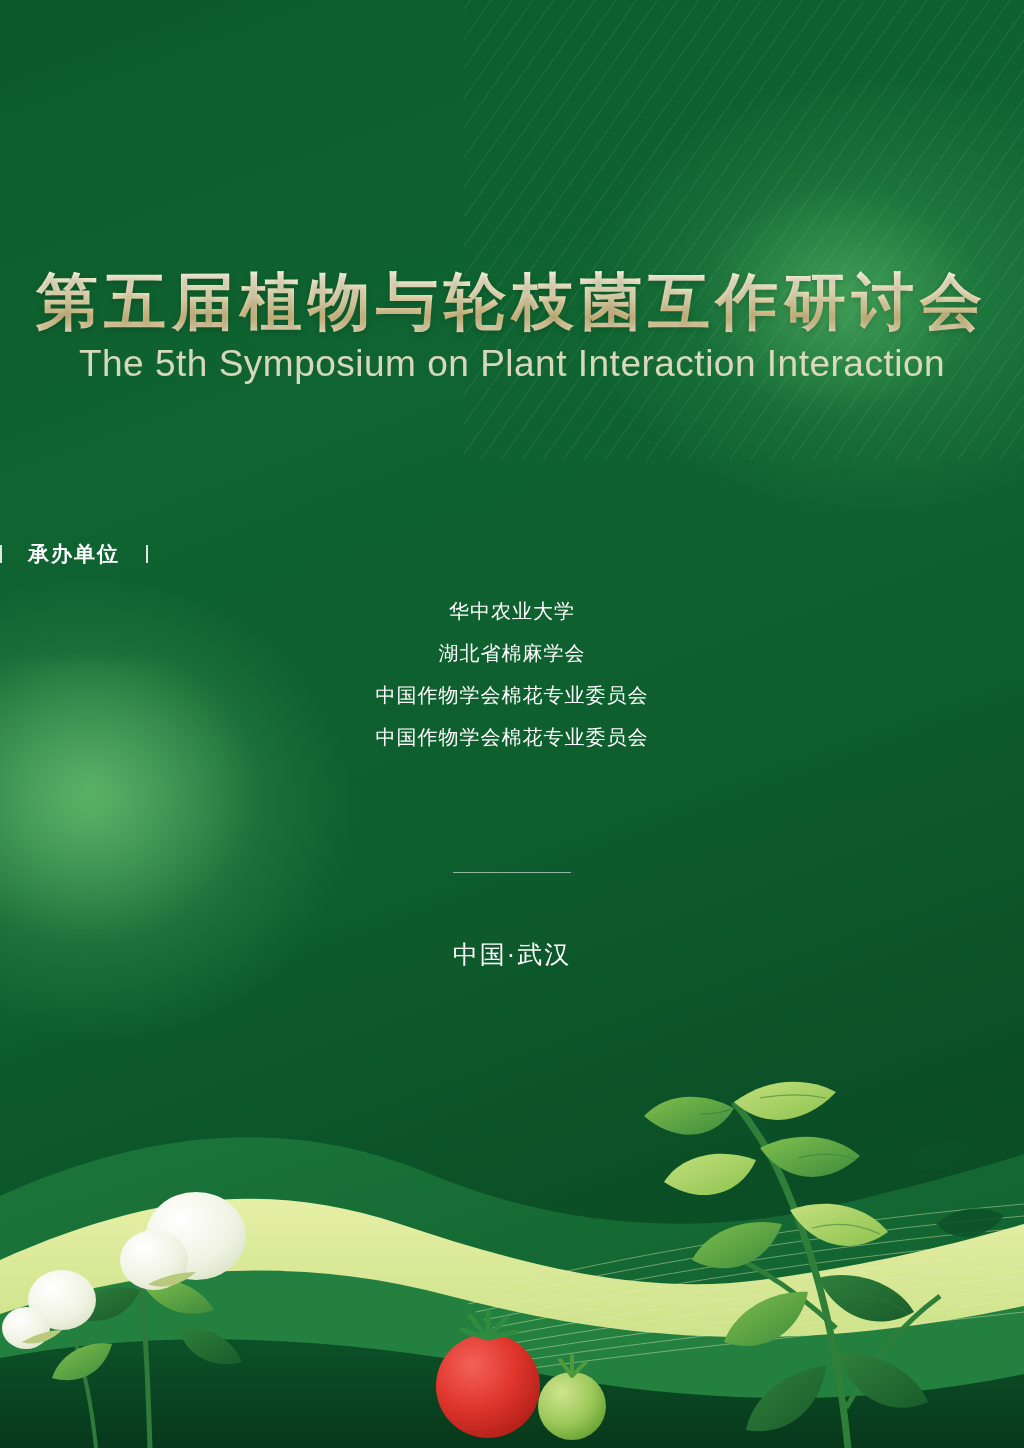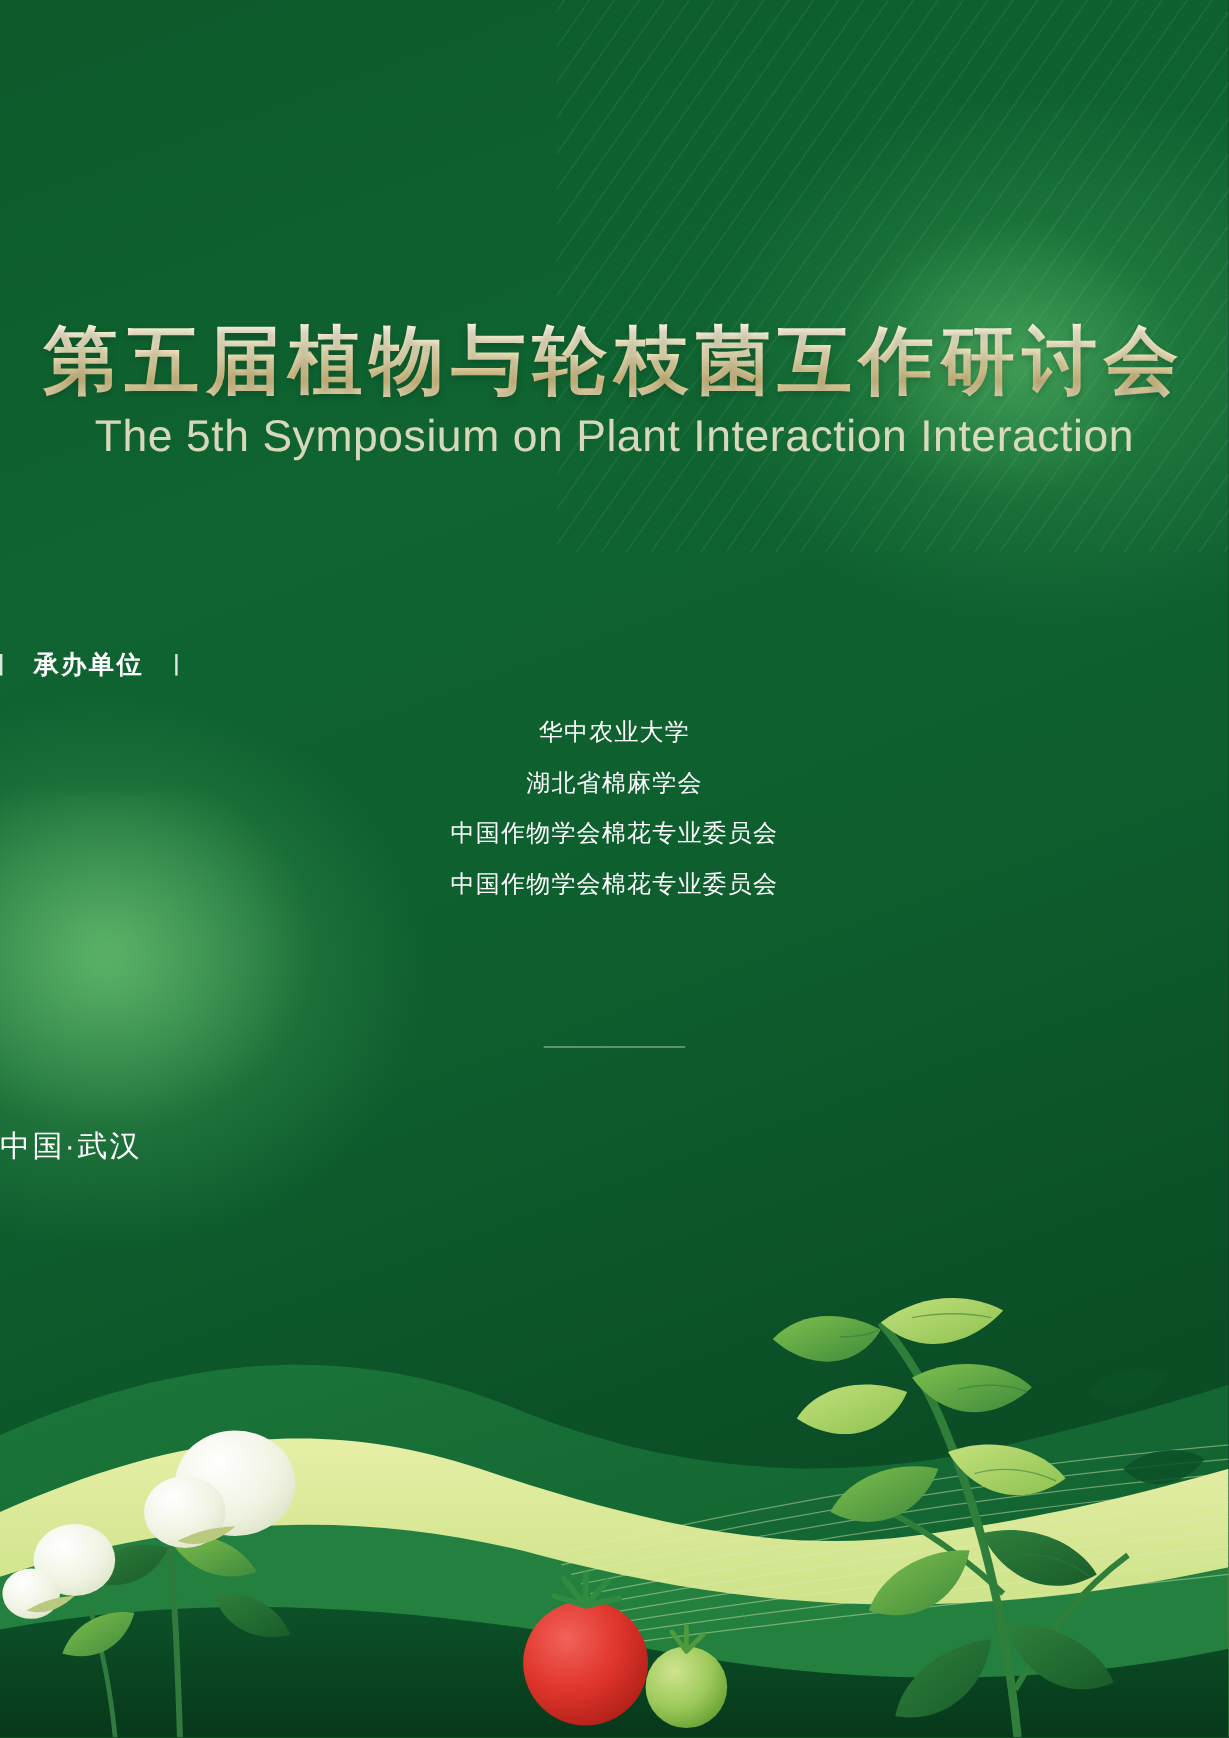--- a/index.html
+++ b/index.html
@@ -124,20 +124,21 @@
     width: 118px;
     height: 1px;
     background: rgba(255,255,255,0.55);
   }
 
   
   .venue {
     position: absolute;
     left: 0; right: 0;
     top: 938px;
+    text-align: center;
     color: #ffffff;
   }
   .venue-place {
     font-size: 25px;
     letter-spacing: 2px;
     margin-bottom: 12px;
   }
   .venue-date {
     font-size: 25px;
     letter-spacing: 1px;

